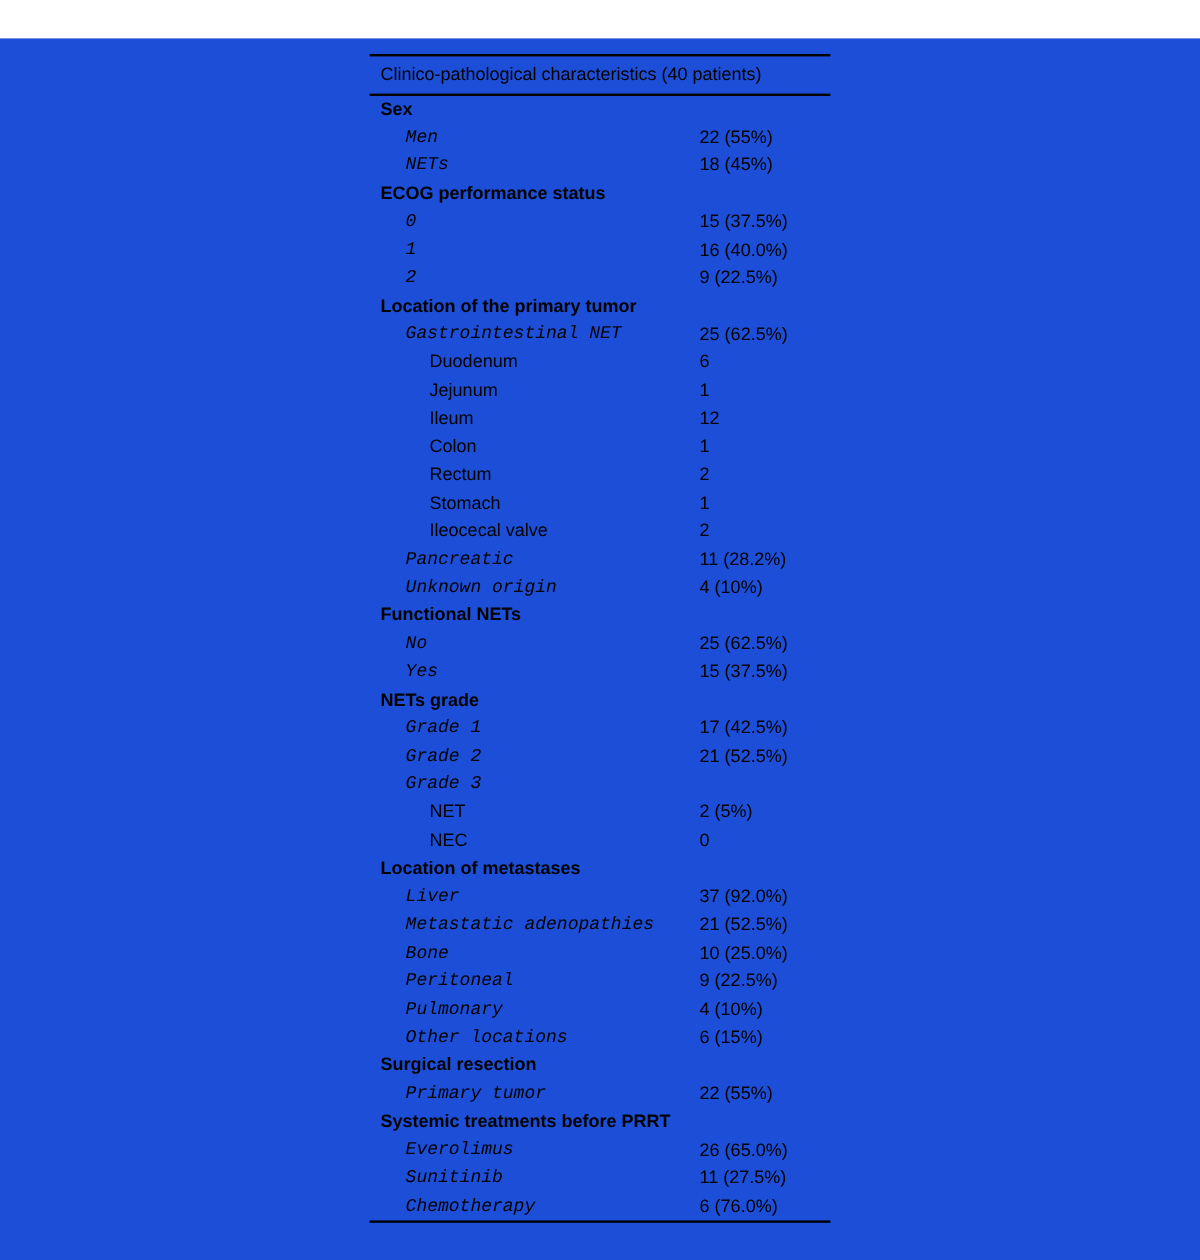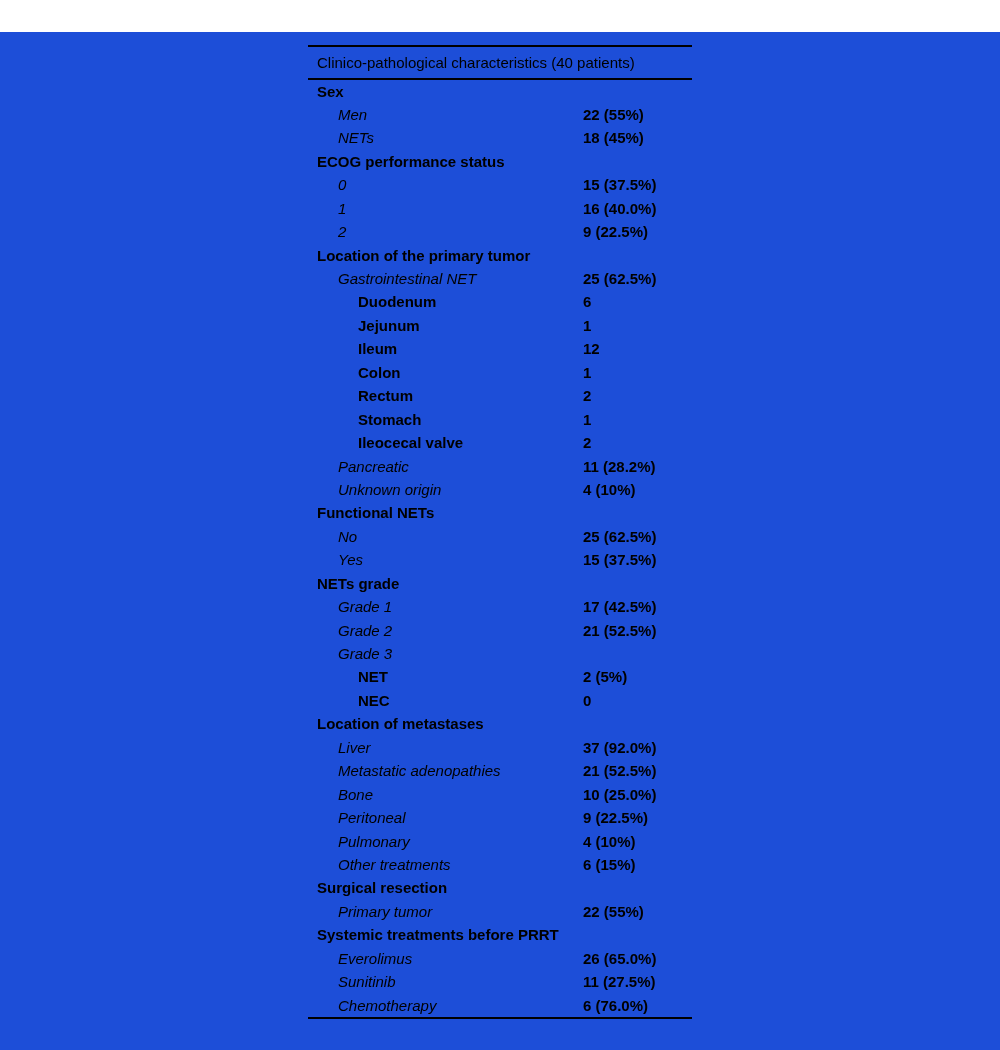--- a/index.html
+++ b/index.html
@@ -48,28 +48,28 @@
     white-space: nowrap;
   }
   .row .label {
     position: absolute;
     left: 9px;
     top: 0;
   }
   .row.indent-1 .label { left: 30px; }
   .row.indent-2 .label { left: 50px; }
   .row.bold .label { font-weight: bold; font-style: normal; }
-  .row.italic .label { font-style: italic; font-weight: normal; }
-  .row.plain .label { font-style: normal; font-weight: bold; }
+  .row.italic .label { font-style: italic; font-weight: normal; font-family: Liberation Mono, monospace; }
+  .row.plain .label { font-style: normal; font-weight: normal; }
   .row .value {
     position: absolute;
     left: 275px;
     top: 0;
     font-style: normal;
-    font-weight: bold;
+    font-weight: normal;
   }
 </style>
 </head>
 <body>
 
 <div class="page">
   <div class="table-wrap">
     <div class="rule rule-top"></div>
     <div class="table-title">Clinico-pathological characteristics (40 patients)</div>
     <div class="rule rule-mid"></div>
@@ -193,21 +193,21 @@
         </div>
         <div class="row italic indent-1">
           <span class="label">Peritoneal</span>
           <span class="value">9 (22.5%)</span>
         </div>
         <div class="row italic indent-1">
           <span class="label">Pulmonary</span>
           <span class="value">4 (10%)</span>
         </div>
         <div class="row italic indent-1">
-          <span class="label">Other treatments</span>
+          <span class="label">Other locations</span>
           <span class="value">6 (15%)</span>
         </div>
         <div class="row bold indent-0">
           <span class="label">Surgical resection</span>
         </div>
         <div class="row italic indent-1">
           <span class="label">Primary tumor</span>
           <span class="value">22 (55%)</span>
         </div>
         <div class="row bold indent-0">

